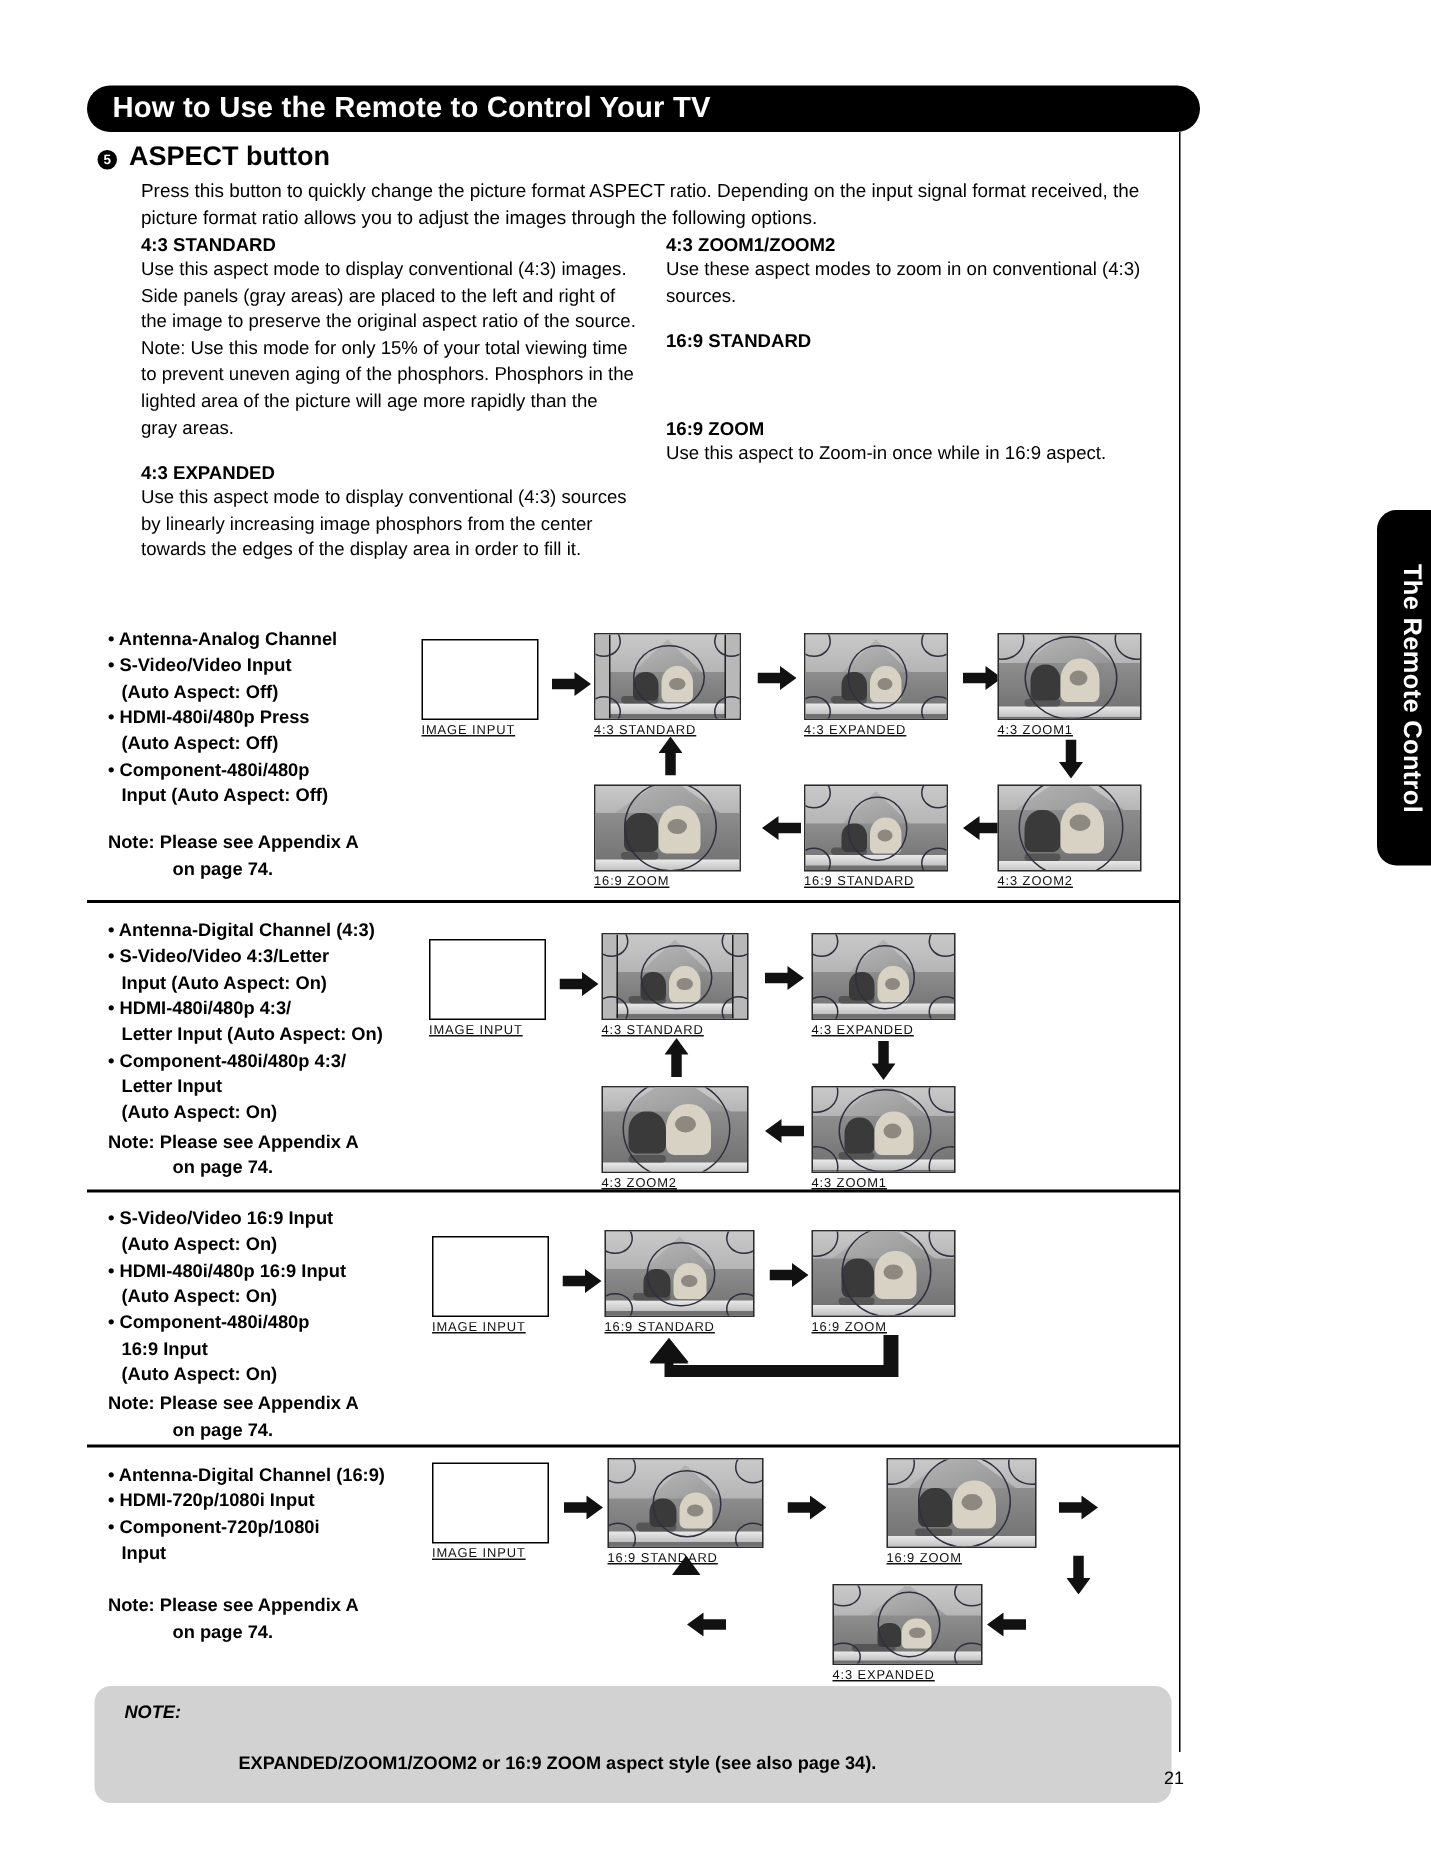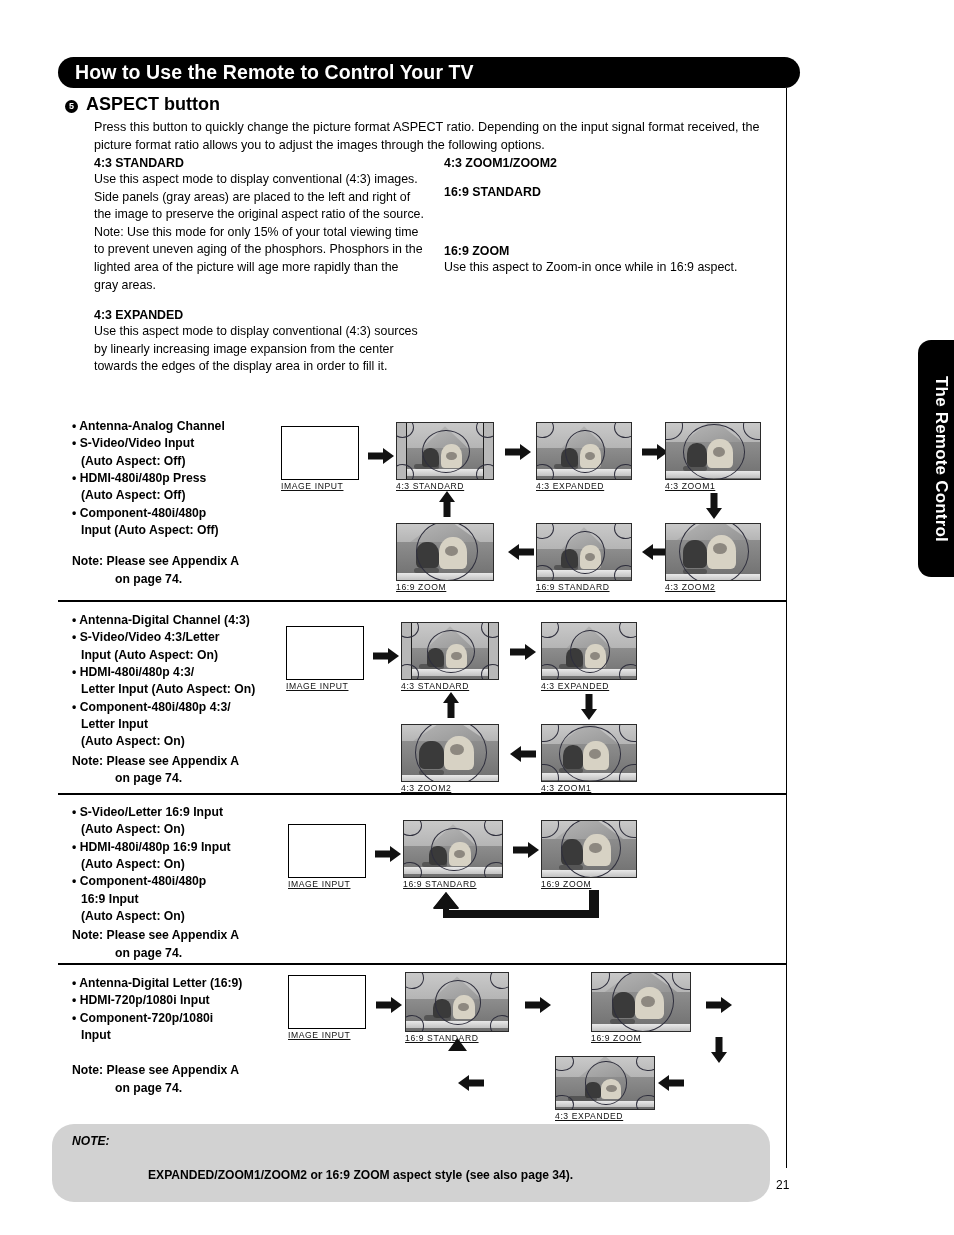--- a/index.html
+++ b/index.html
@@ -104,22 +104,22 @@
   
   .ar{position:absolute;}
   .ar-r,.ar-l{width:26px;height:16px;}
   .ar-r svg,.ar-l svg,.ar-u svg,.ar-d svg{display:block;}
   .ar-u,.ar-d{width:16px;height:26px;}
   .ar-tri{width:19px;height:13px;}
   
   .elbow{position:absolute;}
   
   .notebox{
-    position:absolute;left:52px;top:1124px;width:718px;height:78px;
-    background:#d2d2d2;border-radius:22px;
+    position:absolute;left:63px;top:1124px;width:718px;height:78px;
+    background:#d2d2d2;border-radius:11px;
   }
   .nb-row{position:absolute;font-size:12.1px;font-weight:bold;line-height:1.42;}
   .nb-label{left:20px;top:9px;font-style:italic;}
   .nb-1{left:76px;top:9px;}
   .nb-2{left:76px;top:26px;}
   .nb-3{left:96px;top:43px;}
   
   .pageno{position:absolute;left:776px;top:1178px;font-size:12px;}
   
   .tab{
@@ -150,24 +150,25 @@
   </div>
   <div class="intro-body">Press this button to quickly change the picture format ASPECT ratio. Depending on the input signal format received, the picture format ratio allows you to adjust the images through the following options.</div>
 </div>
 
 <div class="defs">
   <div class="col col-l">
     <div class="def-h">4:3 STANDARD</div>
     <div class="def-p">Use this aspect mode to display conventional (4:3) images. Side panels (gray areas) are placed to the left and right of the image to preserve the original aspect ratio of the source.  Note: Use this mode for only 15% of your total viewing time to prevent uneven aging of the phosphors.  Phosphors in the lighted area of the picture will age more rapidly than the gray areas.</div>
     <div class="gap"></div>
     <div class="def-h">4:3 EXPANDED</div>
-    <div class="def-p">Use this aspect mode to display conventional (4:3) sources by linearly increasing image expansion from the center towards the edges of the display area in order to fill it.</div>
+    <div class="def-p">Use this aspect mode to display conventional (4:3) sources by linearly increasing image phosphors from the center towards the edges of the display area in order to fill it.</div>
   </div>
   <div class="col col-r">
     <div class="def-h">4:3 ZOOM1/ZOOM2</div>
+    <div class="def-p">Use these aspect modes to zoom in on conventional (4:3) sources.</div>
     <div class="gap"></div>
     <div class="def-h">16:9 STANDARD</div>
     <div class="gap-lg"></div>
     <div class="def-h">16:9 ZOOM</div>
     <div class="def-p">Use this aspect to Zoom-in once while in 16:9 aspect.</div>
   </div>
 </div>
 
 <div class="section" style="top:418px;height:180px;">
   <div class="bullets">
@@ -496,21 +497,21 @@
         <i class="c-br" style="right:-14%;bottom:-20%;width:30%;height:46%"></i>
       </div>
     </div>
     <div class="tv-cap">4:3 ZOOM1</div>
   </div>
 </div>
 <div class="divider" style="top:793px;"></div>
 
 <div class="section" style="top:804px;height:155px;">
   <div class="bullets">
-    <span class="b">• S-Video/Letter 16:9 Input</span>
+    <span class="b">• S-Video/Video 16:9 Input</span>
     <span class="b ind">(Auto Aspect: On)</span>
     <span class="b">• HDMI-480i/480p 16:9 Input</span>
     <span class="b ind">(Auto Aspect: On)</span>
     <span class="b">• Component-480i/480p</span>
     <span class="b ind">16:9 Input</span>
     <span class="b ind">(Auto Aspect: On)</span>
     <div class="note" style="margin-top:2px;">
       <span>Note:  Please see Appendix A</span>
       <span class="n2">on page 74.</span>
     </div>
@@ -581,21 +582,21 @@
       <rect x="14" y="20" width="150" height="8" fill="#111"></rect>
       <rect x="156" y="0" width="10" height="28" fill="#111"></rect>
       <path d="M13 2 L26 19 L0 19 Z" fill="#111"></path>
     </svg>
   </div>
 </div>
 <div class="divider" style="top:963px;"></div>
 
 <div class="section" style="top:975px;height:145px;">
   <div class="bullets">
-    <span class="b">• Antenna-Digital Letter (16:9)</span>
+    <span class="b">• Antenna-Digital Channel (16:9)</span>
     <span class="b">• HDMI-720p/1080i Input</span>
     <span class="b">• Component-720p/1080i</span>
     <span class="b ind">Input</span>
     <div class="note" style="margin-top:18px;">
       <span>Note:  Please see Appendix A</span>
       <span class="n2">on page 74.</span>
     </div>
   </div>
 
   <div class="tv" style="left:230px;top:0px;width:78px;">

